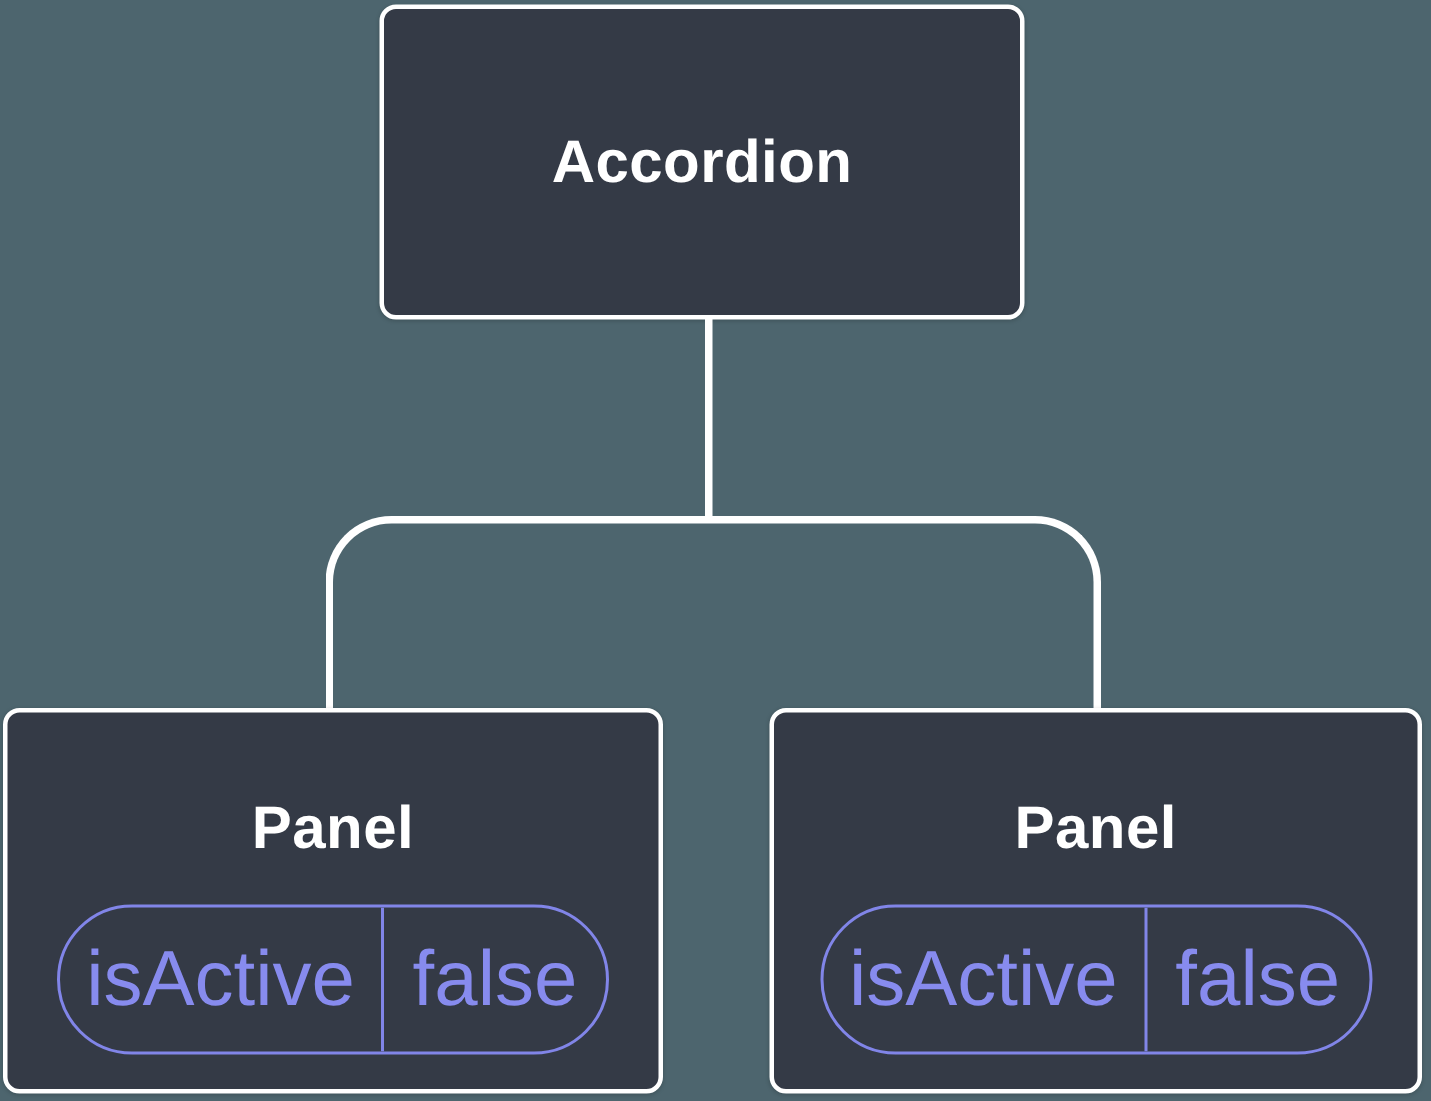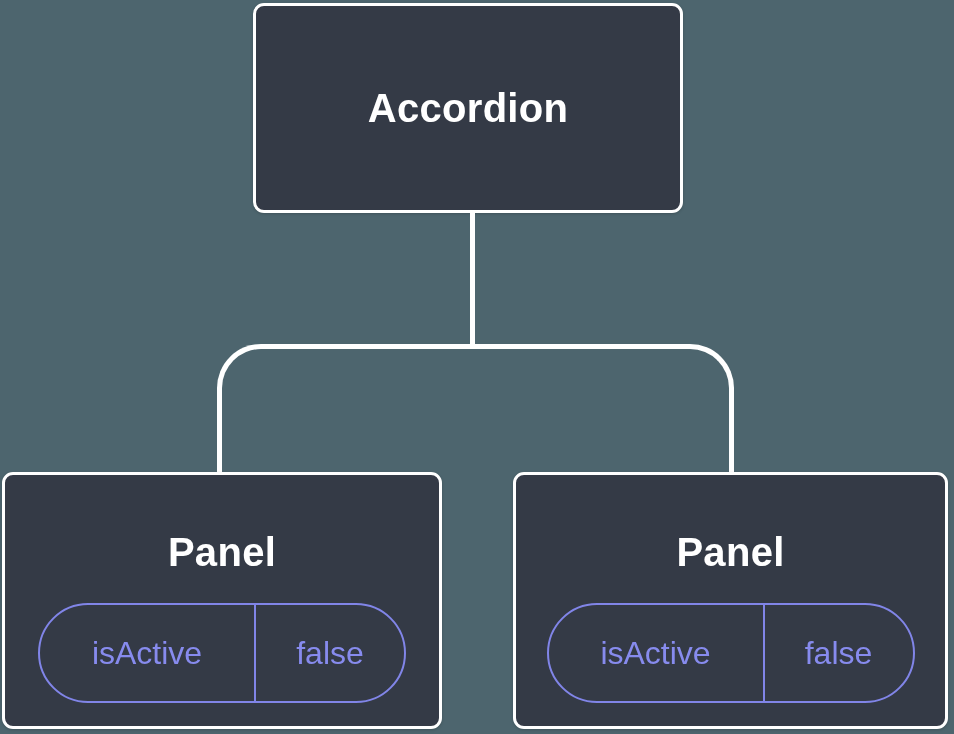--- a/index.html
+++ b/index.html
@@ -70,21 +70,21 @@
     margin-top: 28px;
     width: 368px; height: 100px;
     border: 2.5px solid var(--state-accent);
     border-radius: 50px;
     display: flex;
     align-items: stretch;
     overflow: hidden;
   }
   .state-cell {
     display: flex; align-items: center; justify-content: center;
-    font-size: 32px;
+    font-size: 52px;
     font-weight: 400;
     color: var(--state-text);
   }
   .cell-name {
     width: 216px;
     border-right: 2px solid var(--state-accent);
   }
   .cell-value { flex: 1; }
 </style>
 </head>

